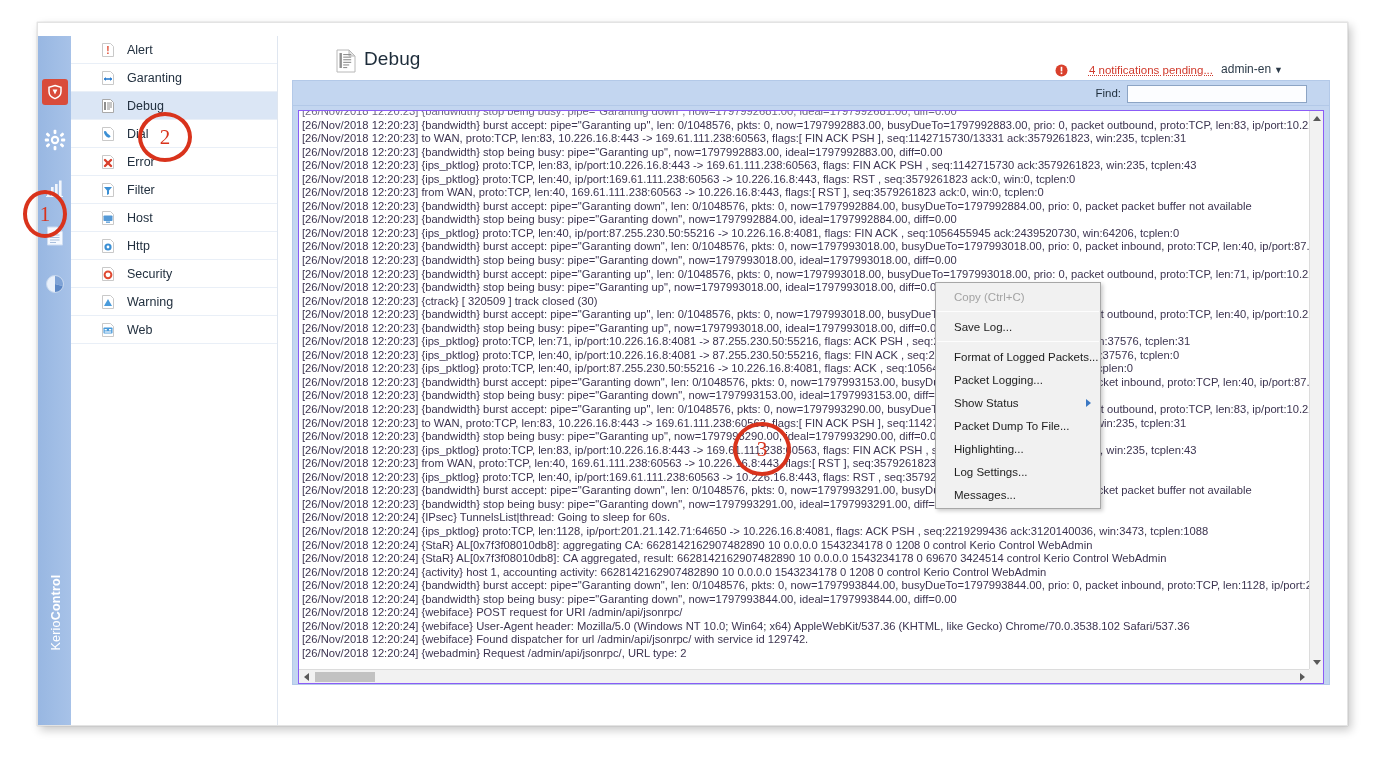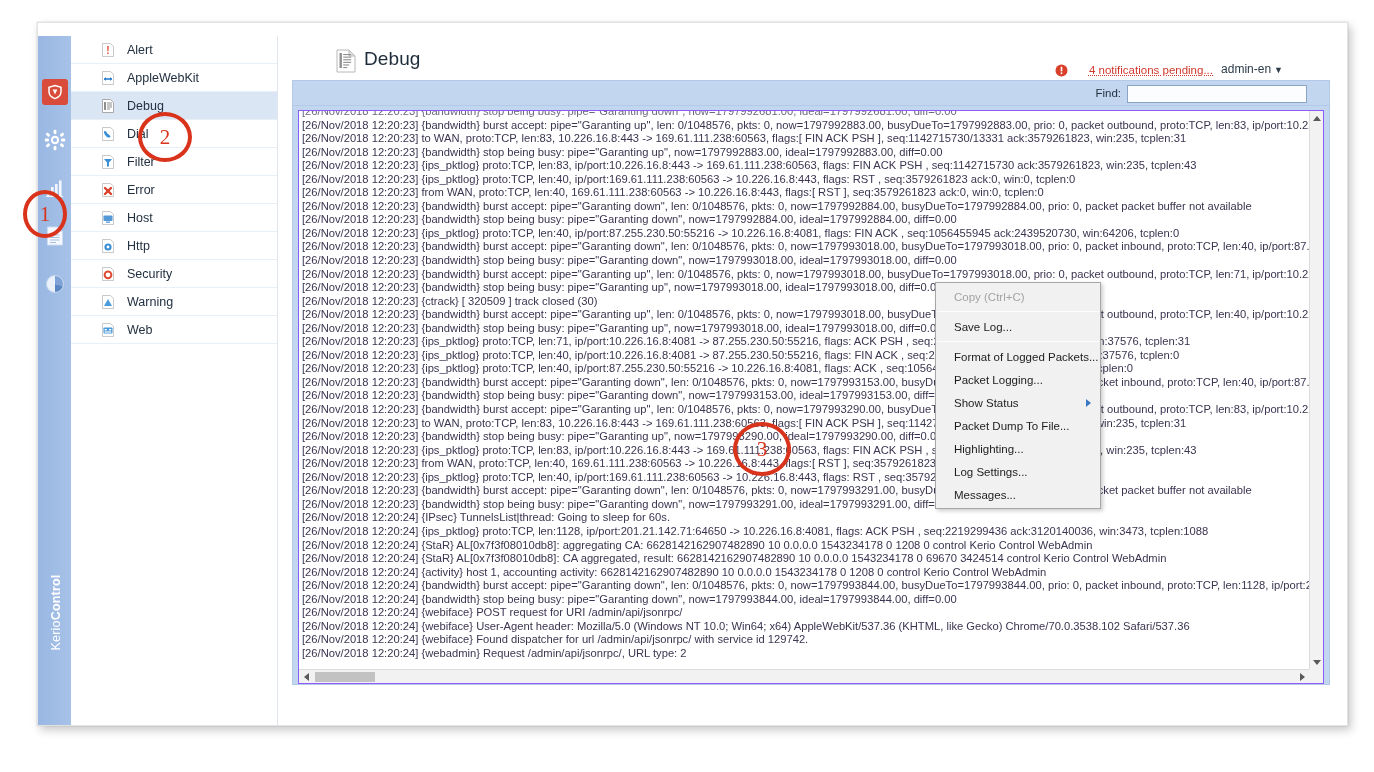--- a/index.html
+++ b/index.html
@@ -368,21 +368,21 @@
 
     <div class="log-item">
       <span class="li-icon">
         <svg width="16" height="16" viewBox="0 0 16 16">
             <path d="M2.5 1.5h8l3 3v10h-11z" fill="#fff" stroke="#c9c9c9"></path>
             <line x1="4" y1="9" x2="12" y2="9" stroke="#2e7fd0" stroke-width="1.6"></line>
             <path d="M4 9l2-2v4z" fill="#2e7fd0"></path>
             <path d="M12 9l-2-2v4z" fill="#2e7fd0"></path>
           </svg>
       </span>
-      <span>AppleWebKit</span>
+      <span>Garanting</span>
     </div>
 
     <div class="log-item selected">
       <span class="li-icon">
         <svg width="16" height="16" viewBox="0 0 16 16">
             <path d="M2.5 1.5h8l3 3v10h-11z" fill="#fff" stroke="#a9a9a9"></path>
             <g fill="#8e8e8e">
               <rect x="4" y="4" width="2" height="8"></rect>
               <rect x="7" y="4.5" width="5" height="1"></rect>
               <rect x="7" y="6.5" width="5" height="1"></rect>
@@ -401,37 +401,37 @@
             <path d="M5 5c1.4 0 1.6 1.6 2.2 2.2 1 1 2.8 1.6 3.4 3.4-.6 1-1.6 1.4-2.6 1-2-1-4-3.6-4-5.4 0-.6.4-1.2 1-1.2z" fill="#3b8fd4"></path>
           </svg>
       </span>
       <span>Dial</span>
     </div>
 
     <div class="log-item">
       <span class="li-icon">
         <svg width="16" height="16" viewBox="0 0 16 16">
             <path d="M2.5 1.5h8l3 3v10h-11z" fill="#fff" stroke="#c9c9c9"></path>
-            <path d="M4 5h8l-3 3.6V12l-2 1V8.6z" fill="#3b8fd4"></path>
-          </svg>
-      </span>
-      <span>Filter</span>
-    </div>
-
-    <div class="log-item">
-      <span class="li-icon">
-        <svg width="16" height="16" viewBox="0 0 16 16">
-            <path d="M2.5 1.5h8l3 3v10h-11z" fill="#fff" stroke="#c9c9c9"></path>
             <g stroke="#d9402c" stroke-width="2.4" stroke-linecap="round">
               <line x1="5" y1="6" x2="11" y2="12"></line>
               <line x1="11" y1="6" x2="5" y2="12"></line>
             </g>
           </svg>
       </span>
       <span>Error</span>
+    </div>
+
+    <div class="log-item">
+      <span class="li-icon">
+        <svg width="16" height="16" viewBox="0 0 16 16">
+            <path d="M2.5 1.5h8l3 3v10h-11z" fill="#fff" stroke="#c9c9c9"></path>
+            <path d="M4 5h8l-3 3.6V12l-2 1V8.6z" fill="#3b8fd4"></path>
+          </svg>
+      </span>
+      <span>Filter</span>
     </div>
 
     <div class="log-item">
       <span class="li-icon">
         <svg width="16" height="16" viewBox="0 0 16 16">
             <path d="M2.5 1.5h8l3 3v10h-11z" fill="#fff" stroke="#c9c9c9"></path>
             <rect x="3.5" y="5.5" width="9" height="5.5" rx="0.8" fill="#5599d6"></rect>
             <rect x="6" y="11.5" width="4" height="1.3" fill="#5599d6"></rect>
           </svg>
       </span>

